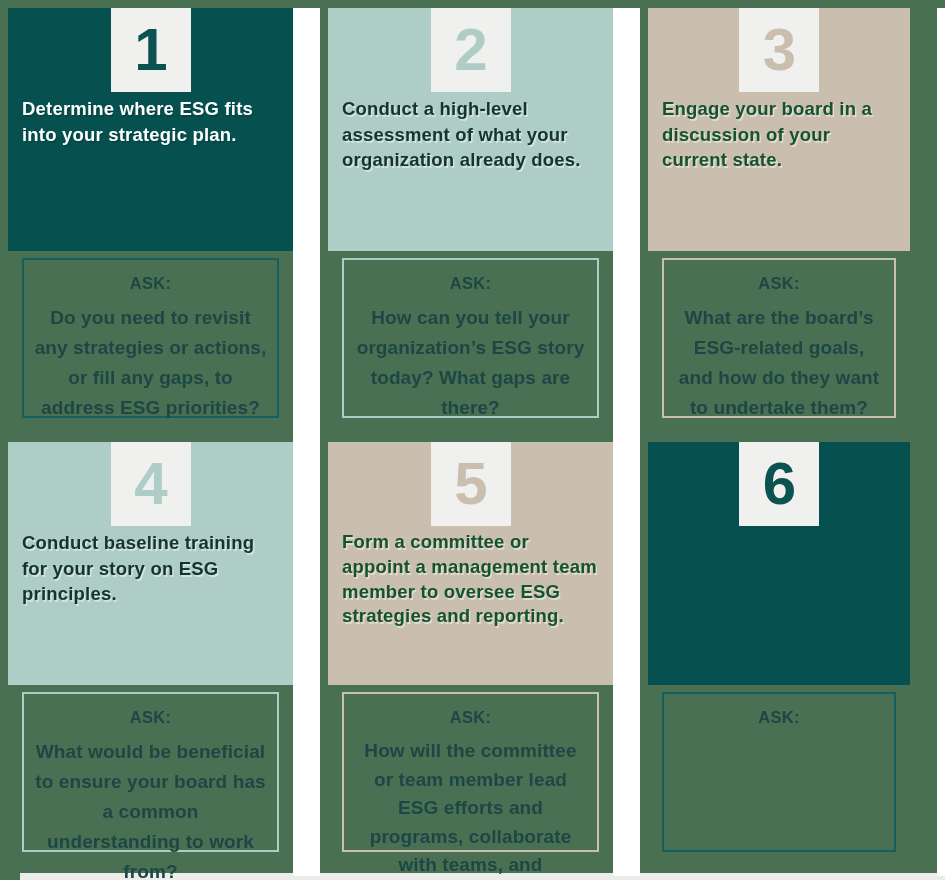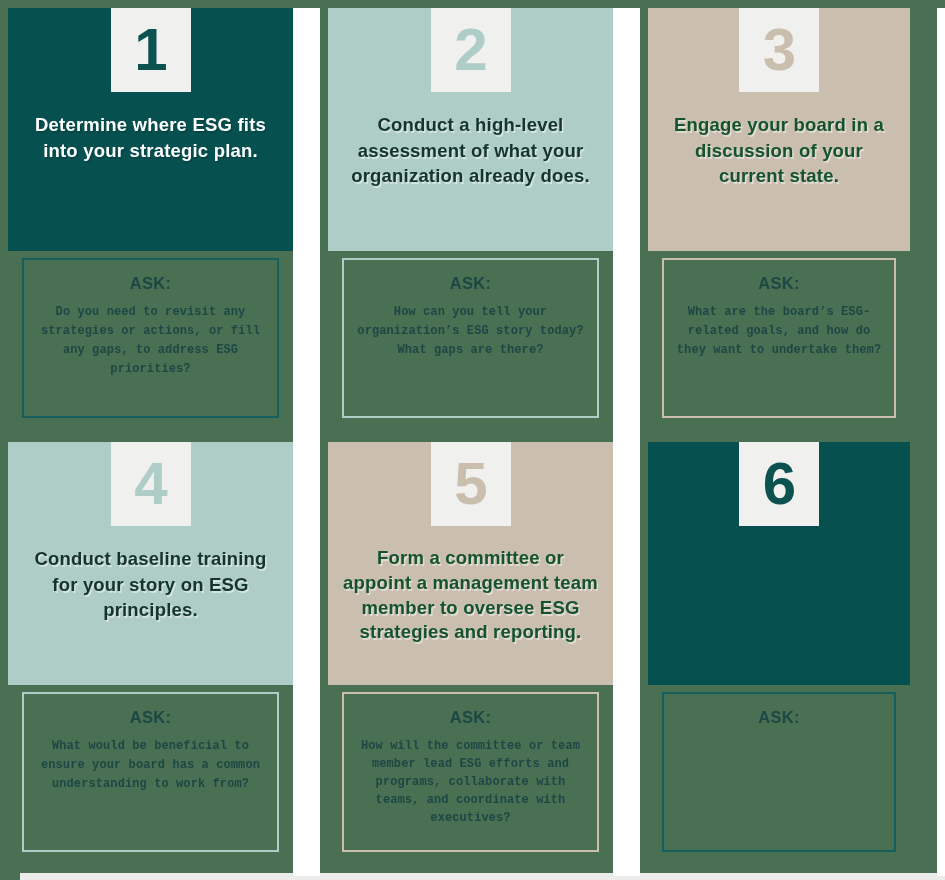--- a/index.html
+++ b/index.html
@@ -80,26 +80,26 @@
     justify-content: center;
     flex: none;
   }
   .numbox span {
     font-size: 60px;
     font-weight: 700;
     line-height: 1;
     letter-spacing: -1px;
   }
   .headline {
-    margin-top: 20px;
+    margin-top: 4px;
     padding: 0 14px;
     font-size: 18.5px;
     font-weight: 700;
     line-height: 1.38;
-    text-align: center;
+    text-align: left;
     letter-spacing: 0.2px;
     text-shadow: 1.5px 1.5px 0 rgba(0,0,0,0.13);
   }
 
   
   .card-ask {
     flex: 1 1 auto;
     background: #4a7054;
     position: relative;
     padding: 7px 14px 0 14px;
@@ -119,25 +119,24 @@
     overflow: visible;
   }
   .ask-label {
     font-size: 16.5px;
     font-weight: 700;
     letter-spacing: 0.3px;
     margin-bottom: 10px;
     text-align: center;
   }
   .ask-text {
-    font-size: 12px;
+    font-size: 19px;
     font-weight: 700;
     line-height: 1.58;
     letter-spacing: 0.1px;
-    font-family: Liberation Mono, monospace;
   }
 
   
   .t-teal .card-top { background: #06504f; }
   .t-teal .numbox span { color: #0c5250; }
   .t-teal .headline { color: #ffffff; }
   .t-teal .ask-box { border-color: #15605f; }
 
   
   .t-sage .card-top { background: #aecdc6; }

